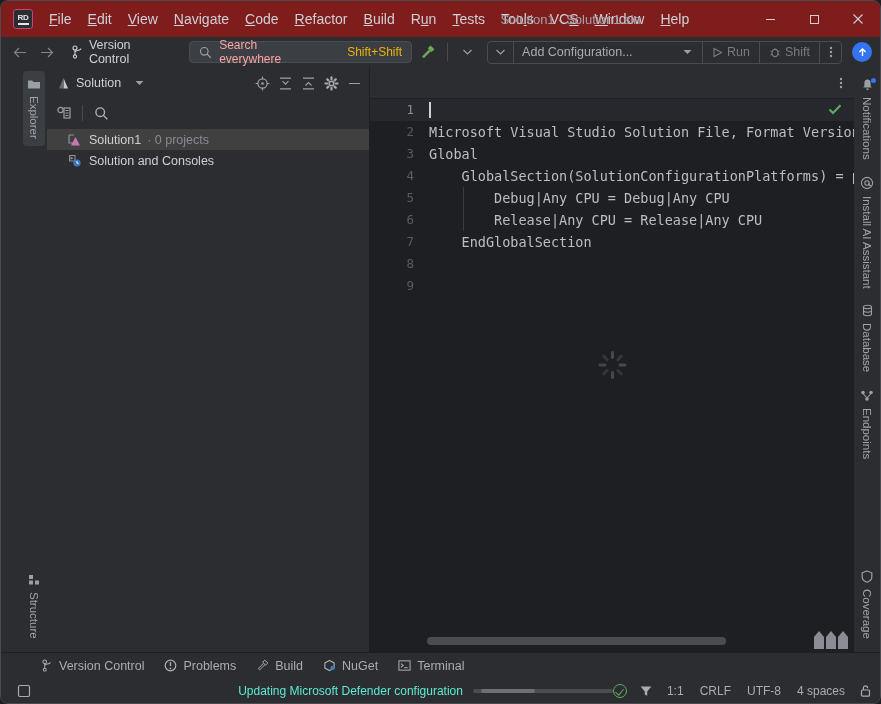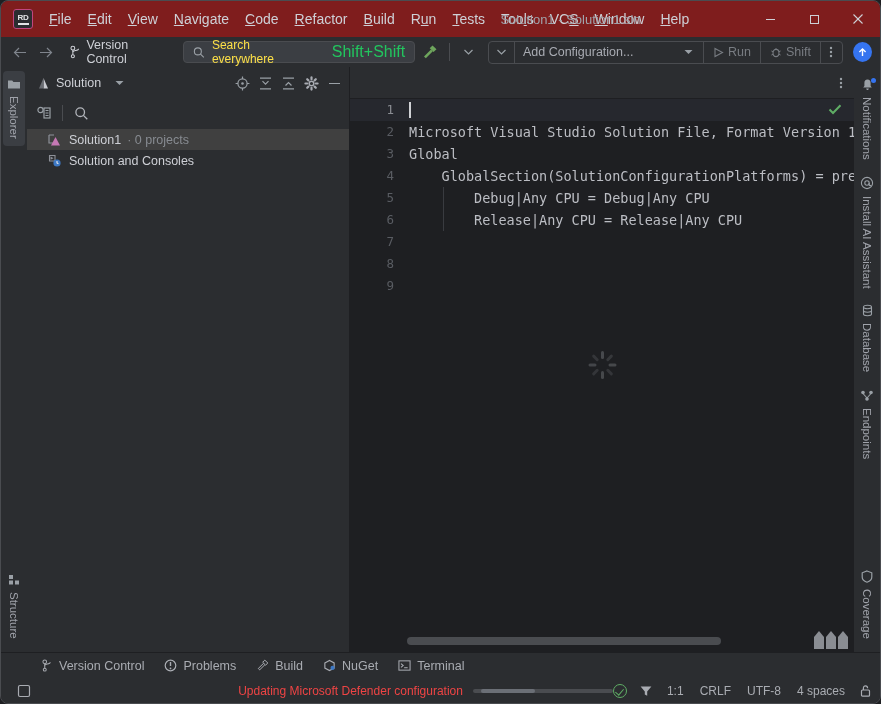--- a/index.html
+++ b/index.html
@@ -84,23 +84,23 @@
   }
   .search-everywhere {
     display: flex; align-items: center; gap: 7px;
     background: #3b3e43;
     border: 1px solid #4a4c50;
     border-radius: 4px;
     height: 22px; padding: 0 9px;
     margin-left: 6px;
     min-width: 190px;
   }
-  .search-everywhere .se-label { font-size: 12px; color: #fde047; }
+  .search-everywhere .se-label { font-size: 12px; color: #fca5a5; }
   .search-everywhere .se-shortcut {
-    font-size: 16px; color: #22c55e; margin-left: auto; padding-left: 18px;
+    font-size: 12px; color: #eab308; margin-left: auto; padding-left: 18px;
   }
   .tb-sep {
     width: 1px; height: 18px; background: #4a4c50; margin: 0 5px;
   }
   .run-config {
     display: flex; align-items: center;
     background: #2b2d30;
     border: 1px solid #4a4c50;
     border-radius: 4px;
     height: 23px; margin-left: 6px;
@@ -130,21 +130,21 @@
     border-left: 1px solid #4a4c50;
   }
   .update-badge {
     width: 20px; height: 20px; border-radius: 50%;
     background: #3574f0; margin-left: 8px;
     display: flex; align-items: center; justify-content: center;
     color: #fff; font-size: 11px;
   }
 
   
-  .body-row { flex: 1 1 auto; display: flex; min-height: 0; }
+  .body-row { flex: 1 1 auto; display: flex; min-height: 0; margin-left: 20px; }
 
   
   .strip {
     width: 26px; flex: 0 0 26px;
     background: #2b2d30;
     display: flex; flex-direction: column;
     align-items: center; justify-content: space-between;
     padding: 4px 0 6px 0;
   }
   .strip-grp { display: flex; flex-direction: column; align-items: center; gap: 2px; }
@@ -339,21 +339,21 @@
     background: #2b2d30;
     display: flex; align-items: center;
     padding: 0 8px; gap: 0;
     font-size: 12px; color: #a9acb2;
   }
   .sb-left { width: 30px; display: flex; align-items: center; justify-content: center; }
   .sb-task {
     display: flex; align-items: center; gap: 10px;
     margin-left: 200px;
   }
-  .sb-task .tasktxt { font-size: 12px; color: #ef4444; white-space: nowrap; }
+  .sb-task .tasktxt { font-size: 12px; color: #5eead4; white-space: nowrap; }
   .sb-prog {
     width: 140px; height: 4px; background: #4a4c50; border-radius: 2px;
     position: relative; overflow: hidden;
   }
   .sb-prog i {
     position: absolute; left: 6%; top: 0; width: 38%; height: 4px;
     background: #6b6f76; border-radius: 2px;
   }
   .sb-right {
     margin-left: auto; display: flex; align-items: center; gap: 12px;
@@ -683,20 +683,21 @@
               <span class="ctext">        Debug|Any CPU = Debug|Any CPU</span>
             </div>
 
             <div class="cline">
               <span class="gutter">6</span>
               <span class="ctext">        Release|Any CPU = Release|Any CPU</span>
             </div>
 
             <div class="cline">
               <span class="gutter">7</span>
+              <span class="ctext">    EndGlobalSection</span>
             </div>
 
             <div class="cline">
               <span class="gutter">8</span>
             </div>
 
             <div class="cline">
               <span class="gutter">9</span>
               <span class="ctext"></span>
             </div>

